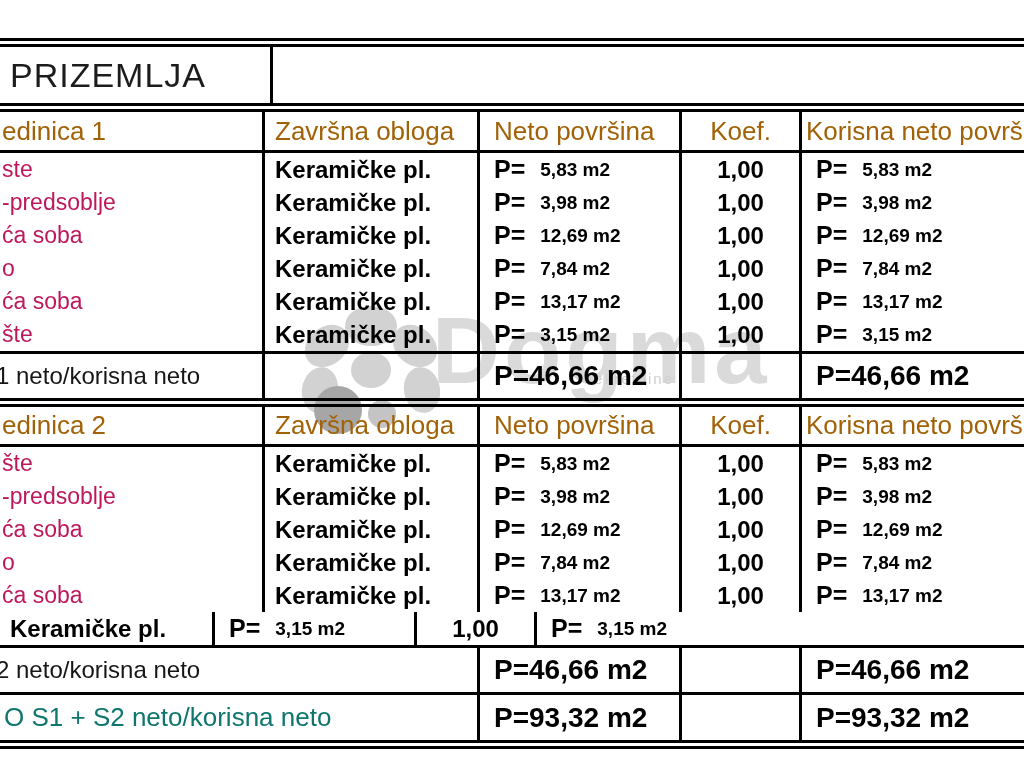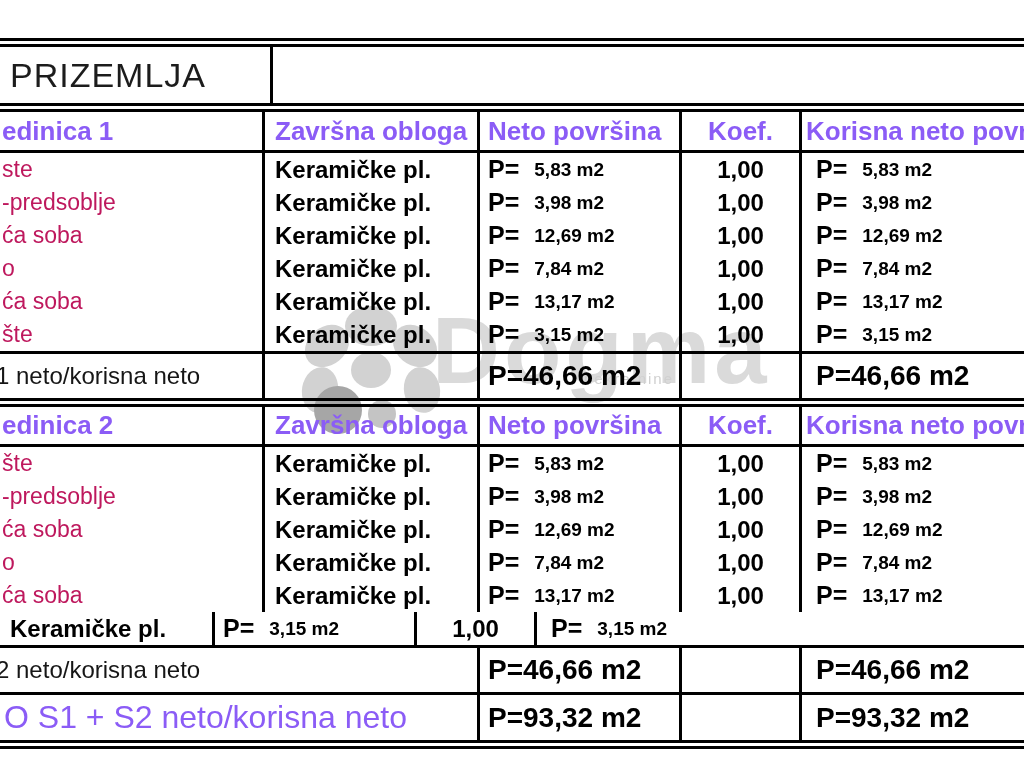--- a/index.html
+++ b/index.html
@@ -20,44 +20,44 @@
   .wm-flower{position:absolute;left:286px;top:298px;}
   
   .stack{position:relative;z-index:1;width:1024px;}
   .spacer-top{height:38px;}
   .dline{height:9px;border-top:3px solid #000;border-bottom:3px solid #000;}
   .row{display:flex;align-items:stretch;width:1024px;}
   .cell{display:flex;align-items:center;overflow:hidden;white-space:nowrap;}
   .vr{border-right:3px solid #000;}
   .c1{width:265px;padding-left:2px;}
   .c2{width:215px;padding-left:10px;}
-  .c3{width:202px;padding-left:8px;}
+  .c3{width:202px;padding-left:14px;}
   .c4{width:120px;justify-content:center;}
   .c5{flex:1;padding-left:14px;}
   .cwide{width:480px;padding-left:4px;}
   
   .title-row{height:56px;margin-left:8px;}
   .title-cell{width:265px;padding-left:2px;display:flex;align-items:center;}
   .title-text{font-size:34px;color:#1c1c1c;letter-spacing:1px;}
   
-  .shead{height:41px;border-bottom:3px solid #000;font-weight:bold;font-size:26px;color:#8b5cf6;}
+  .shead{height:41px;border-bottom:3px solid #000;font-weight:normal;font-size:26px;color:#a16207;}
   .shead .c5{padding-left:4px;}
   .shead2{height:40px;}
   
   .data{height:33px;}
   .lbl{font-size:23px;color:#be185d;}
   .finish{font-size:24px;font-weight:bold;color:#000;}
   .pfx{font-size:25px;font-weight:bold;color:#000;}
   .val{font-size:19px;font-weight:bold;color:#000;margin-left:15px;}
   .koef{font-size:24px;font-weight:bold;color:#000;}
   
   .sub{height:47px;border-top:3px solid #000;}
   .tot{height:48px;border-top:3px solid #000;}
   .sublbl{font-size:24px;color:#161616;}
-  .totlbl{font-size:32px;color:#8b5cf6;}
+  .totlbl{font-size:26px;color:#0f766e;}
   .subval{font-size:28px;font-weight:bold;color:#000;}
   .cut1{margin-left:-6px;}
   .cut2{margin-left:-8px;}
 </style>
 </head>
 <body>
 
 <div class="page">
 
   <div class="watermark">

